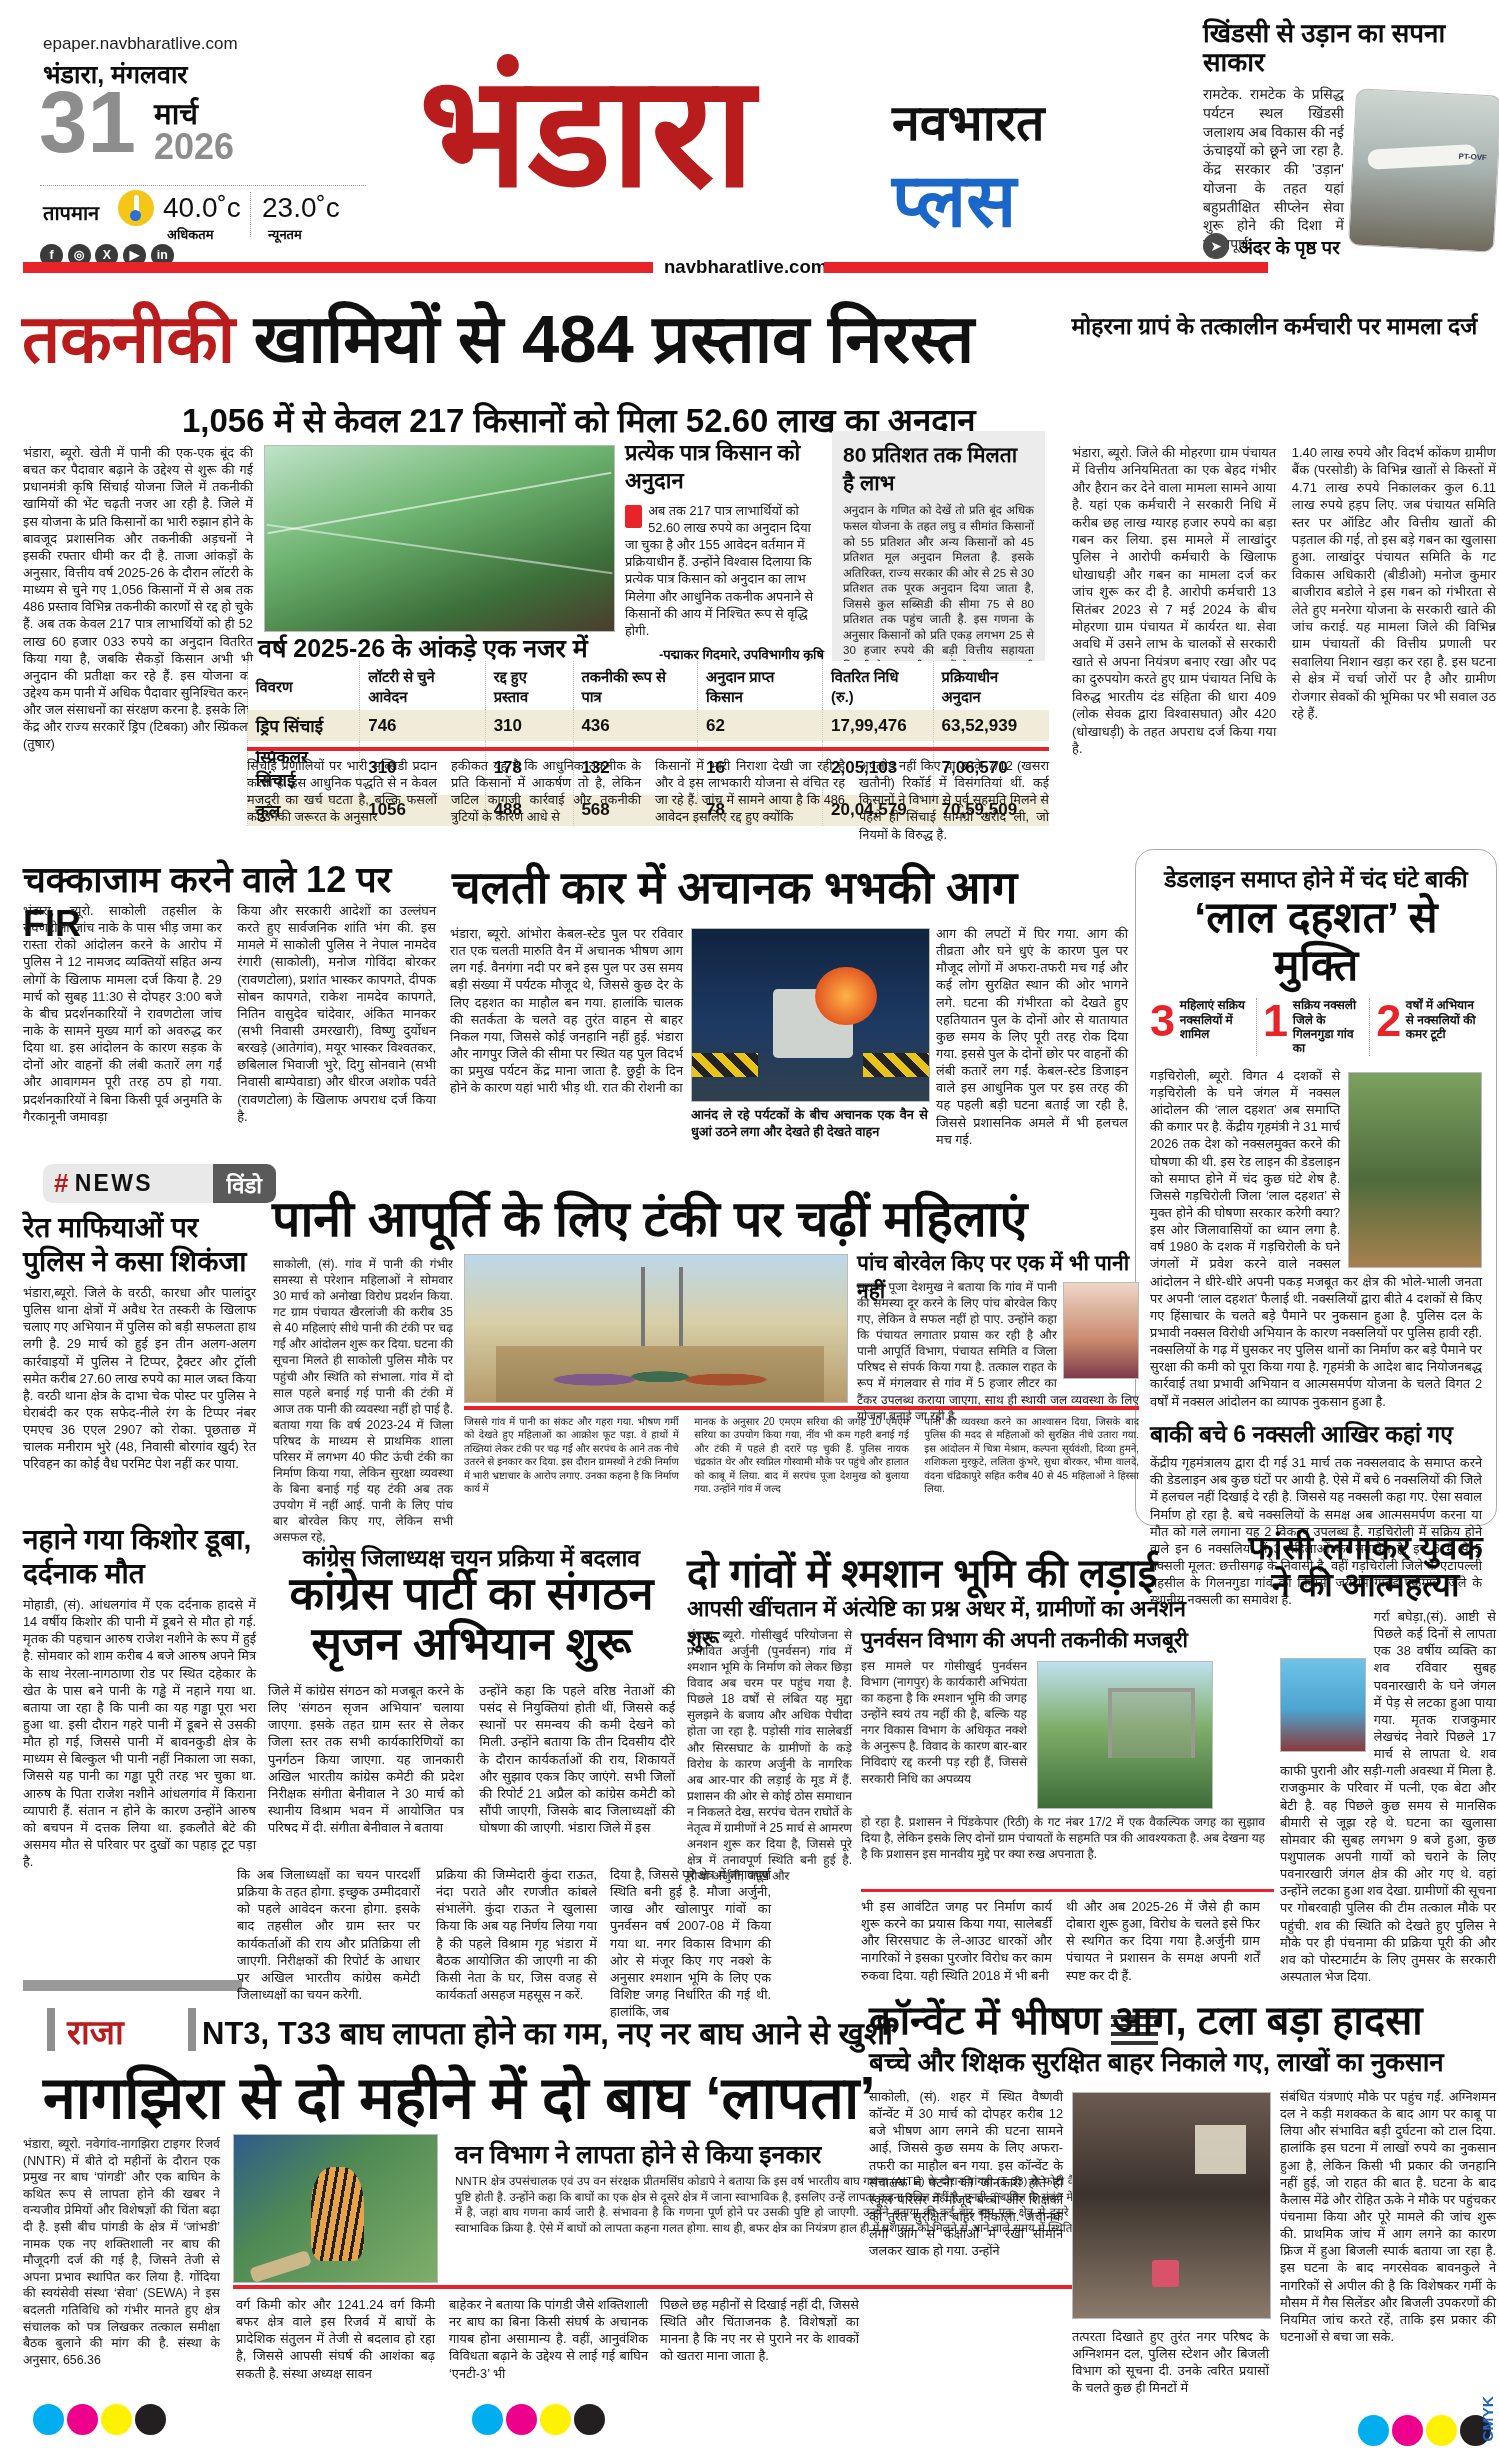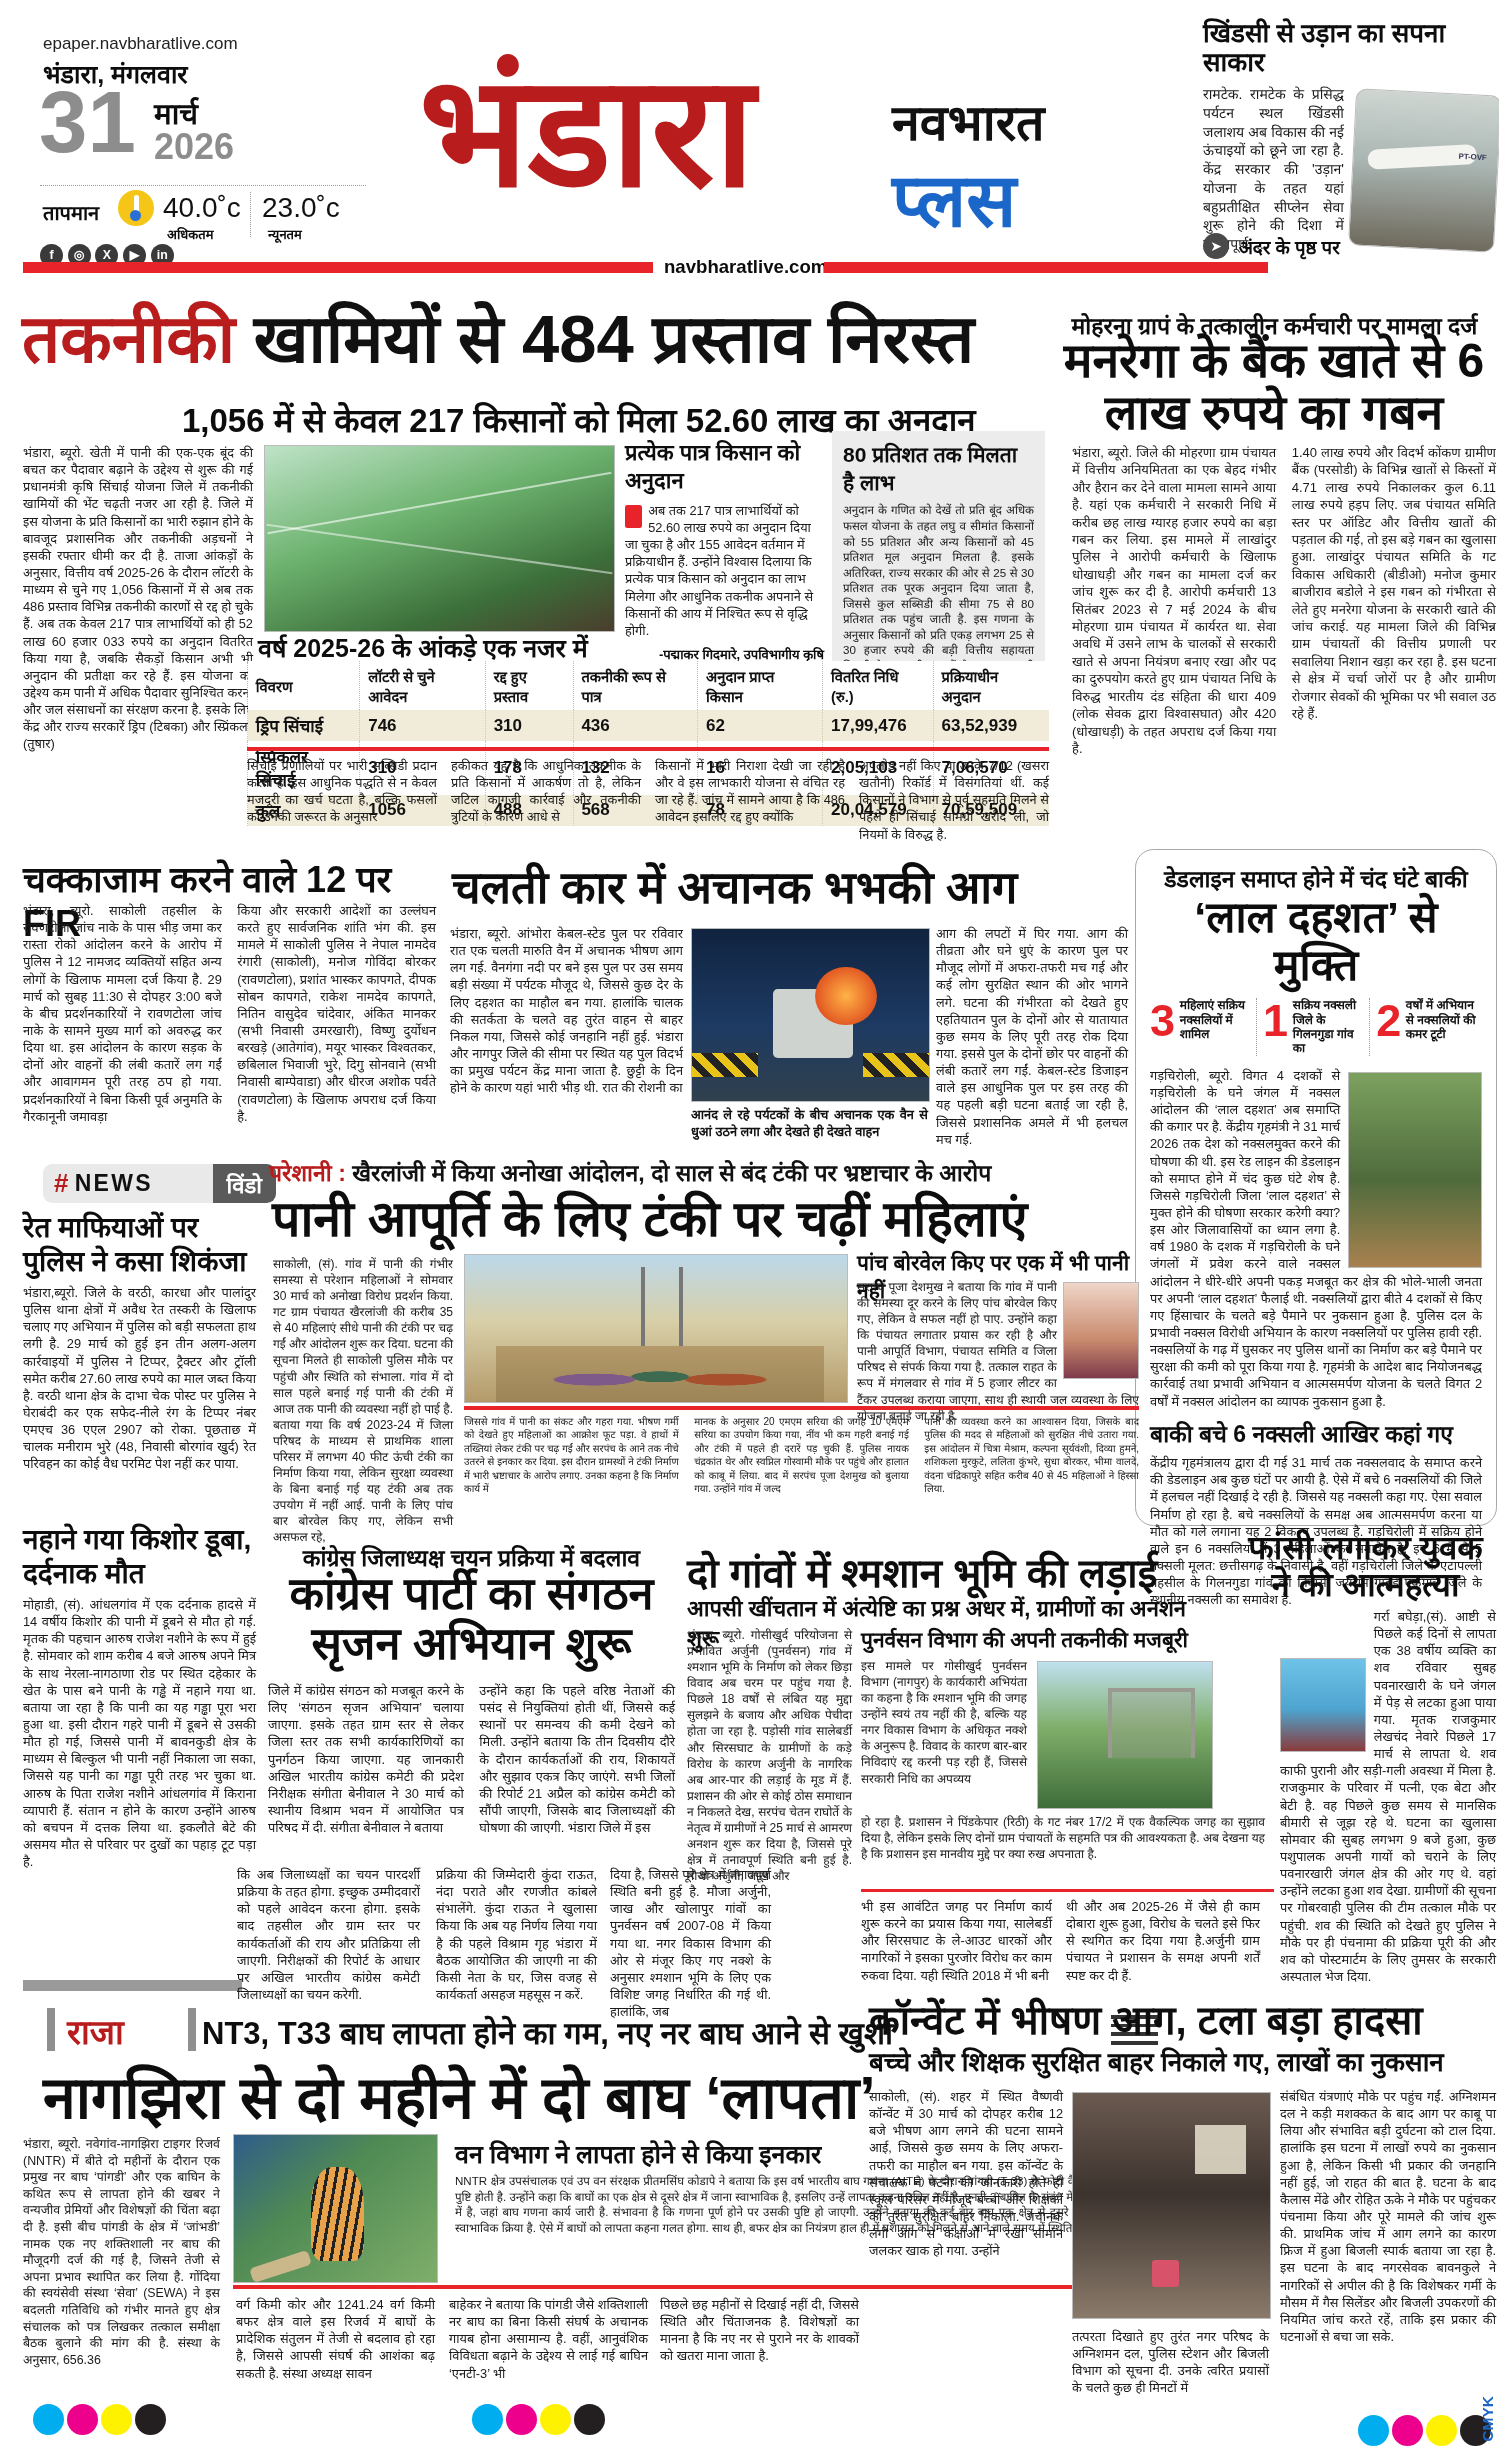--- a/index.html
+++ b/index.html
@@ -148,21 +148,20 @@
   <div class="b rule-red" style="left:247px;top:747px;width:802px;"></div>
 
   <div class="b body-txt cols4" style="left:247px;top:757px;width:802px;height:87px;">
     <div>सिंचाई प्रणालियों पर भारी सब्सिडी प्रदान करती है. इस आधुनिक पद्धति से न केवल मजदूरी का खर्च घटता है, बल्कि फसलों को उनकी जरूरत के अनुसार</div>
     <div style="margin-top:6.2px;">हकीकत यह है कि आधुनिक तकनीक के प्रति किसानों में आकर्षण तो है, लेकिन जटिल कागजी कार्रवाई और तकनीकी त्रुटियों के कारण आधे से</div>
     <div style="margin-top:6.2px;">किसानों में भारी निराशा देखी जा रही है और वे इस लाभकारी योजना से वंचित रह जा रहे हैं. जांच में सामने आया है कि 486 आवेदन इसलिए रद्द हुए क्योंकि</div>
     <div style="margin-top:6.2px;">अपलोड नहीं किए या उनके 7/12 (खसरा खतौनी) रिकॉर्ड में विसंगतियां थीं. कई किसानों ने विभाग से पूर्व सहमति मिलने से पहले ही सिंचाई सामग्री खरीद ली, जो नियमों के विरुद्ध है.</div>
   </div>
 
   <div class="b hl center" style="left:1055px;top:309px;width:439px;font-size:23px;">मोहरना ग्रापं के तत्कालीन कर्मचारी पर मामला दर्ज</div>
-  <div class="b hl center" style="left:1052px;top:335px;width:444px;font-size:48px;font-weight:900;line-height:1.08;">मनरेगा के बैंक खाते से 6 लाख रुपये का गबन</div>
   <div class="b body-txt cols2" style="left:1072px;top:444px;width:424px;height:397px;font-size:13px;">
     <div>भंडारा, ब्यूरो. जिले की मोहरणा ग्राम पंचायत में वित्तीय अनियमितता का एक बेहद गंभीर और हैरान कर देने वाला मामला सामने आया है. यहां एक कर्मचारी ने सरकारी निधि में करीब छह लाख ग्यारह हजार रुपये का बड़ा गबन कर लिया. इस मामले में लाखांदुर पुलिस ने आरोपी कर्मचारी के खिलाफ धोखाधड़ी और गबन का मामला दर्ज कर जांच शुरू कर दी है. आरोपी कर्मचारी 13 सितंबर 2023 से 7 मई 2024 के बीच मोहरणा ग्राम पंचायत में कार्यरत था. सेवा अवधि में उसने लाभ के चालकों से सरकारी खाते से अपना नियंत्रण बनाए रखा और पद का दुरुपयोग करते हुए ग्राम पंचायत निधि के विरुद्ध भारतीय दंड संहिता की धारा 409 (लोक सेवक द्वारा विश्वासघात) और 420 (धोखाधड़ी) के तहत अपराध दर्ज किया गया है.</div>
     <div style="margin-top:6.2px;">1.40 लाख रुपये और विदर्भ कोंकण ग्रामीण बैंक (परसोडी) के विभिन्न खातों से किस्तों में 4.71 लाख रुपये निकालकर कुल 6.11 लाख रुपये हड़प लिए. जब पंचायत समिति स्तर पर ऑडिट और वित्तीय खातों की पड़ताल की गई, तो इस बड़े गबन का खुलासा हुआ. लाखांदुर पंचायत समिति के गट विकास अधिकारी (बीडीओ) मनोज कुमार बाजीराव बडोले ने इस गबन को गंभीरता से लेते हुए मनरेगा योजना के सरकारी खाते की जांच कराई. यह मामला जिले की विभिन्न ग्राम पंचायतों की वित्तीय प्रणाली पर सवालिया निशान खड़ा कर रहा है. इस घटना से क्षेत्र में चर्चा जोरों पर है और ग्रामीण रोजगार सेवकों की भूमिका पर भी सवाल उठ रहे हैं.</div>
   </div>
 
   <div class="b hl" style="left:23px;top:854px;width:413px;font-size:36px;font-weight:900;">चक्काजाम करने वाले 12 पर FIR</div>
   <div class="b body-txt cols2" style="left:23px;top:902px;width:413px;height:250px;">
     <div>भंडारा, ब्यूरो. साकोली तहसील के रावणटोला जांच नाके के पास भीड़ जमा कर रास्ता रोको आंदोलन करने के आरोप में पुलिस ने 12 नामजद व्यक्तियों सहित अन्य लोगों के खिलाफ मामला दर्ज किया है. 29 मार्च को सुबह 11:30 से दोपहर 3:00 बजे के बीच प्रदर्शनकारियों ने रावणटोला जांच नाके के सामने मुख्य मार्ग को अवरुद्ध कर दिया था. इस आंदोलन के कारण सड़क के दोनों ओर वाहनों की लंबी कतारें लग गईं और आवागमन पूरी तरह ठप हो गया. प्रदर्शनकारियों ने बिना किसी पूर्व अनुमति के गैरकानूनी जमावड़ा</div>
     <div style="margin-top:6.2px;">किया और सरकारी आदेशों का उल्लंघन करते हुए सार्वजनिक शांति भंग की. इस मामले में साकोली पुलिस ने नेपाल नामदेव रंगारी (साकोली), मनोज गोविंदा बोरकर (रावणटोला), प्रशांत भास्कर कापगते, दीपक सोबन कापगते, राकेश नामदेव कापगते, नितिन वासुदेव चांदेवार, अंकित मानकर (सभी निवासी उमरखारी), विष्णु दुर्योधन बरखड़े (आतेगांव), मयूर भास्कर विश्वतकर, छबिलाल भिवाजी भुरे, दिगु सोनवाने (सभी निवासी बाम्पेवाडा) और धीरज अशोक पर्वते (रावणटोला) के खिलाफ अपराध दर्ज किया है.</div>
   </div>
@@ -209,24 +208,20 @@
     <span style="margin-left:auto;background:#5a5a5a;color:#fff;font-size:22px;font-weight:bold;padding:4.7px 14px;height:100%;display:flex;align-items:center;">विंडो</span>
   </div>
 
   <div class="b hl" style="left:23px;top:1211px;width:233px;font-size:28px;line-height:1.2;">रेत माफियाओं पर पुलिस ने कसा शिकंजा</div>
   <div class="b body-txt" style="left:23px;top:1284px;width:233px;height:233px;">भंडारा,ब्यूरो. जिले के वरठी, कारधा और पालांदुर पुलिस थाना क्षेत्रों में अवैध रेत तस्करी के खिलाफ चलाए गए अभियान में पुलिस को बड़ी सफलता हाथ लगी है. 29 मार्च को हुई इन तीन अलग-अलग कार्रवाइयों में पुलिस ने टिप्पर, ट्रैक्टर और ट्रॉली समेत करीब 27.60 लाख रुपये का माल जब्त किया है. वरठी थाना क्षेत्र के दाभा चेक पोस्ट पर पुलिस ने घेराबंदी कर एक सफेद-नीले रंग के टिप्पर नंबर एमएच 36 एएल 2907 को रोका. पूछताछ में चालक मनीराम भुरे (48, निवासी बोरगांव खुर्द) रेत परिवहन का कोई वैध परमिट पेश नहीं कर पाया.</div>
 
   <div class="b hl" style="left:23px;top:1523px;width:233px;font-size:28px;line-height:1.2;">नहाने गया किशोर डूबा, दर्दनाक मौत</div>
   <div class="b body-txt" style="left:23px;top:1596px;width:233px;height:379px;">मोहाडी, (सं). आंधलगांव में एक दर्दनाक हादसे में 14 वर्षीय किशोर की पानी में डूबने से मौत हो गई. मृतक की पहचान आरुष राजेश नशीने के रूप में हुई है. सोमवार को शाम करीब 4 बजे आरुष अपने मित्र के साथ नेरला-नागठाणा रोड पर स्थित दहेकार के खेत के पास बने पानी के गड्ढे में नहाने गया था. बताया जा रहा है कि पानी का यह गड्ढा पूरा भरा हुआ था. इसी दौरान गहरे पानी में डूबने से उसकी मौत हो गई, जिससे पानी में बावनकुडी क्षेत्र के माध्यम से बिल्कुल भी पानी नहीं निकाला जा सका, जिससे यह पानी का गड्ढा पूरी तरह भर चुका था. आरुष के पिता राजेश नशीने आंधलगांव में किराना व्यापारी हैं. संतान न होने के कारण उन्होंने आरुष को बचपन में दत्तक लिया था. इकलौते बेटे की असमय मौत से परिवार पर दुखों का पहाड़ टूट पड़ा है.</div>
   <div class="b" style="left:23px;top:1980px;width:219px;height:11px;background:#9a9a9a;"></div>
 
-  <div class="b" style="left:269px;top:1156px;width:865px;font-size:23px;">
-    <span class="red kicker">परेशानी :</span>
-    <span class="kicker">खैरलांजी में किया अनोखा आंदोलन, दो साल से बंद टंकी पर भ्रष्टाचार के आरोप</span>
-  </div>
   <div class="b hl" style="left:272px;top:1183px;width:868px;font-size:50px;font-weight:900;">पानी आपूर्ति के लिए टंकी पर चढ़ीं महिलाएं</div>
   <div class="b body-sm" style="left:273px;top:1256px;width:180px;height:270px;">साकोली, (सं). गांव में पानी की गंभीर समस्या से परेशान महिलाओं ने सोमवार 30 मार्च को अनोखा विरोध प्रदर्शन किया. गट ग्राम पंचायत खैरलांजी की करीब 35 से 40 महिलाएं सीधे पानी की टंकी पर चढ़ गईं और आंदोलन शुरू कर दिया. घटना की सूचना मिलते ही साकोली पुलिस मौके पर पहुंची और स्थिति को संभाला. गांव में दो साल पहले बनाई गई पानी की टंकी में आज तक पानी की व्यवस्था नहीं हो पाई है. बताया गया कि वर्ष 2023-24 में जिला परिषद के माध्यम से प्राथमिक शाला परिसर में लगभग 40 फीट ऊंची टंकी का निर्माण किया गया, लेकिन सुरक्षा व्यवस्था के बिना बनाई गई यह टंकी अब तक उपयोग में नहीं आई. पानी के लिए पांच बार बोरवेल किए गए, लेकिन सभी असफल रहे,</div>
   <div class="b photo" style="left:464px;top:1254px;width:382px;height:147px;background:linear-gradient(180deg,#bcd8ea 0%,#d8cfa8 45%,#b49a6a 100%);">
     <div style="position:absolute;left:46%;top:8%;width:3.9px;height:84%;background:#777;"></div>
     <div style="position:absolute;left:56%;top:8%;width:3.9px;height:84%;background:#777;"></div>
     <div style="position:absolute;left:8%;bottom:0;width:86%;height:38%;background:radial-gradient(ellipse at 30% 60%,#7d5a8a 0 12%,transparent 13%),radial-gradient(ellipse at 50% 55%,#3e6b4f 0 12%,transparent 13%),radial-gradient(ellipse at 70% 60%,#a8502e 0 12%,transparent 13%),linear-gradient(0deg,#9c8457,#b49a6a);"></div>
   </div>
   <div class="b hl" style="left:857px;top:1248px;width:282px;font-size:21px;">पांच बोरवेल किए पर एक में भी पानी नहीं</div>
   <div class="b body-sm" style="left:857px;top:1279px;width:282px;height:126px;">
     <span class="photo" style="float:right;width:74px;height:95px;margin:3.1px 0 3.1px 6.2px;background:linear-gradient(180deg,#efd6c8 0%,#c98a6e 60%,#7e3a4a 100%);"></span>

